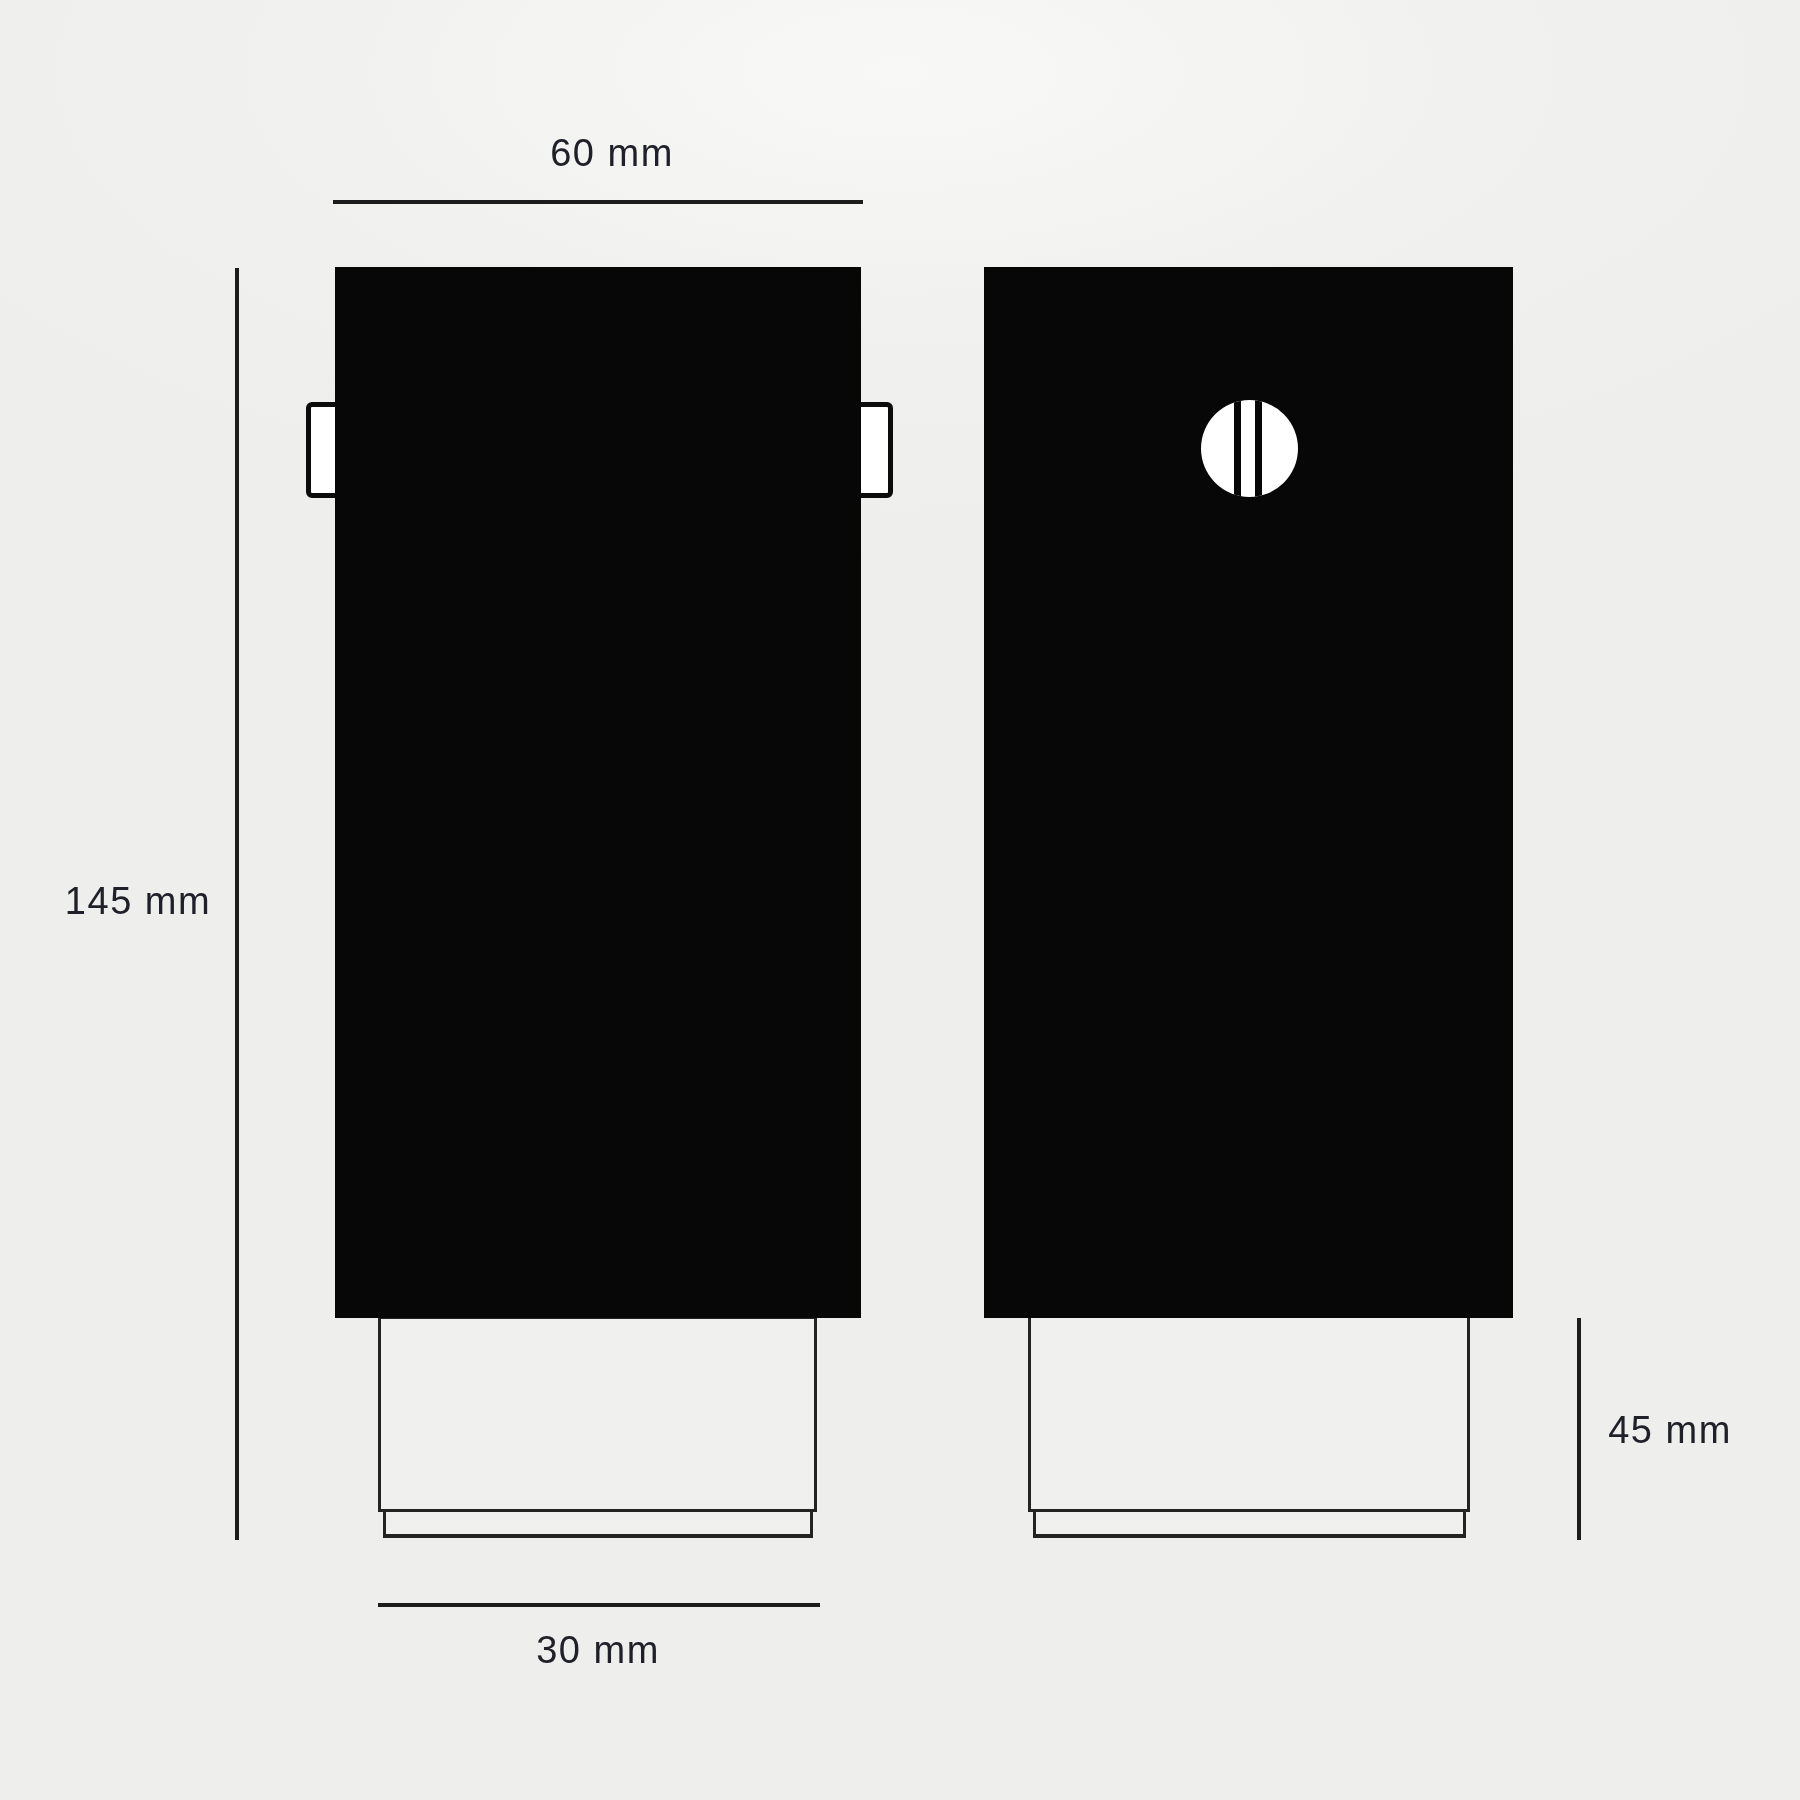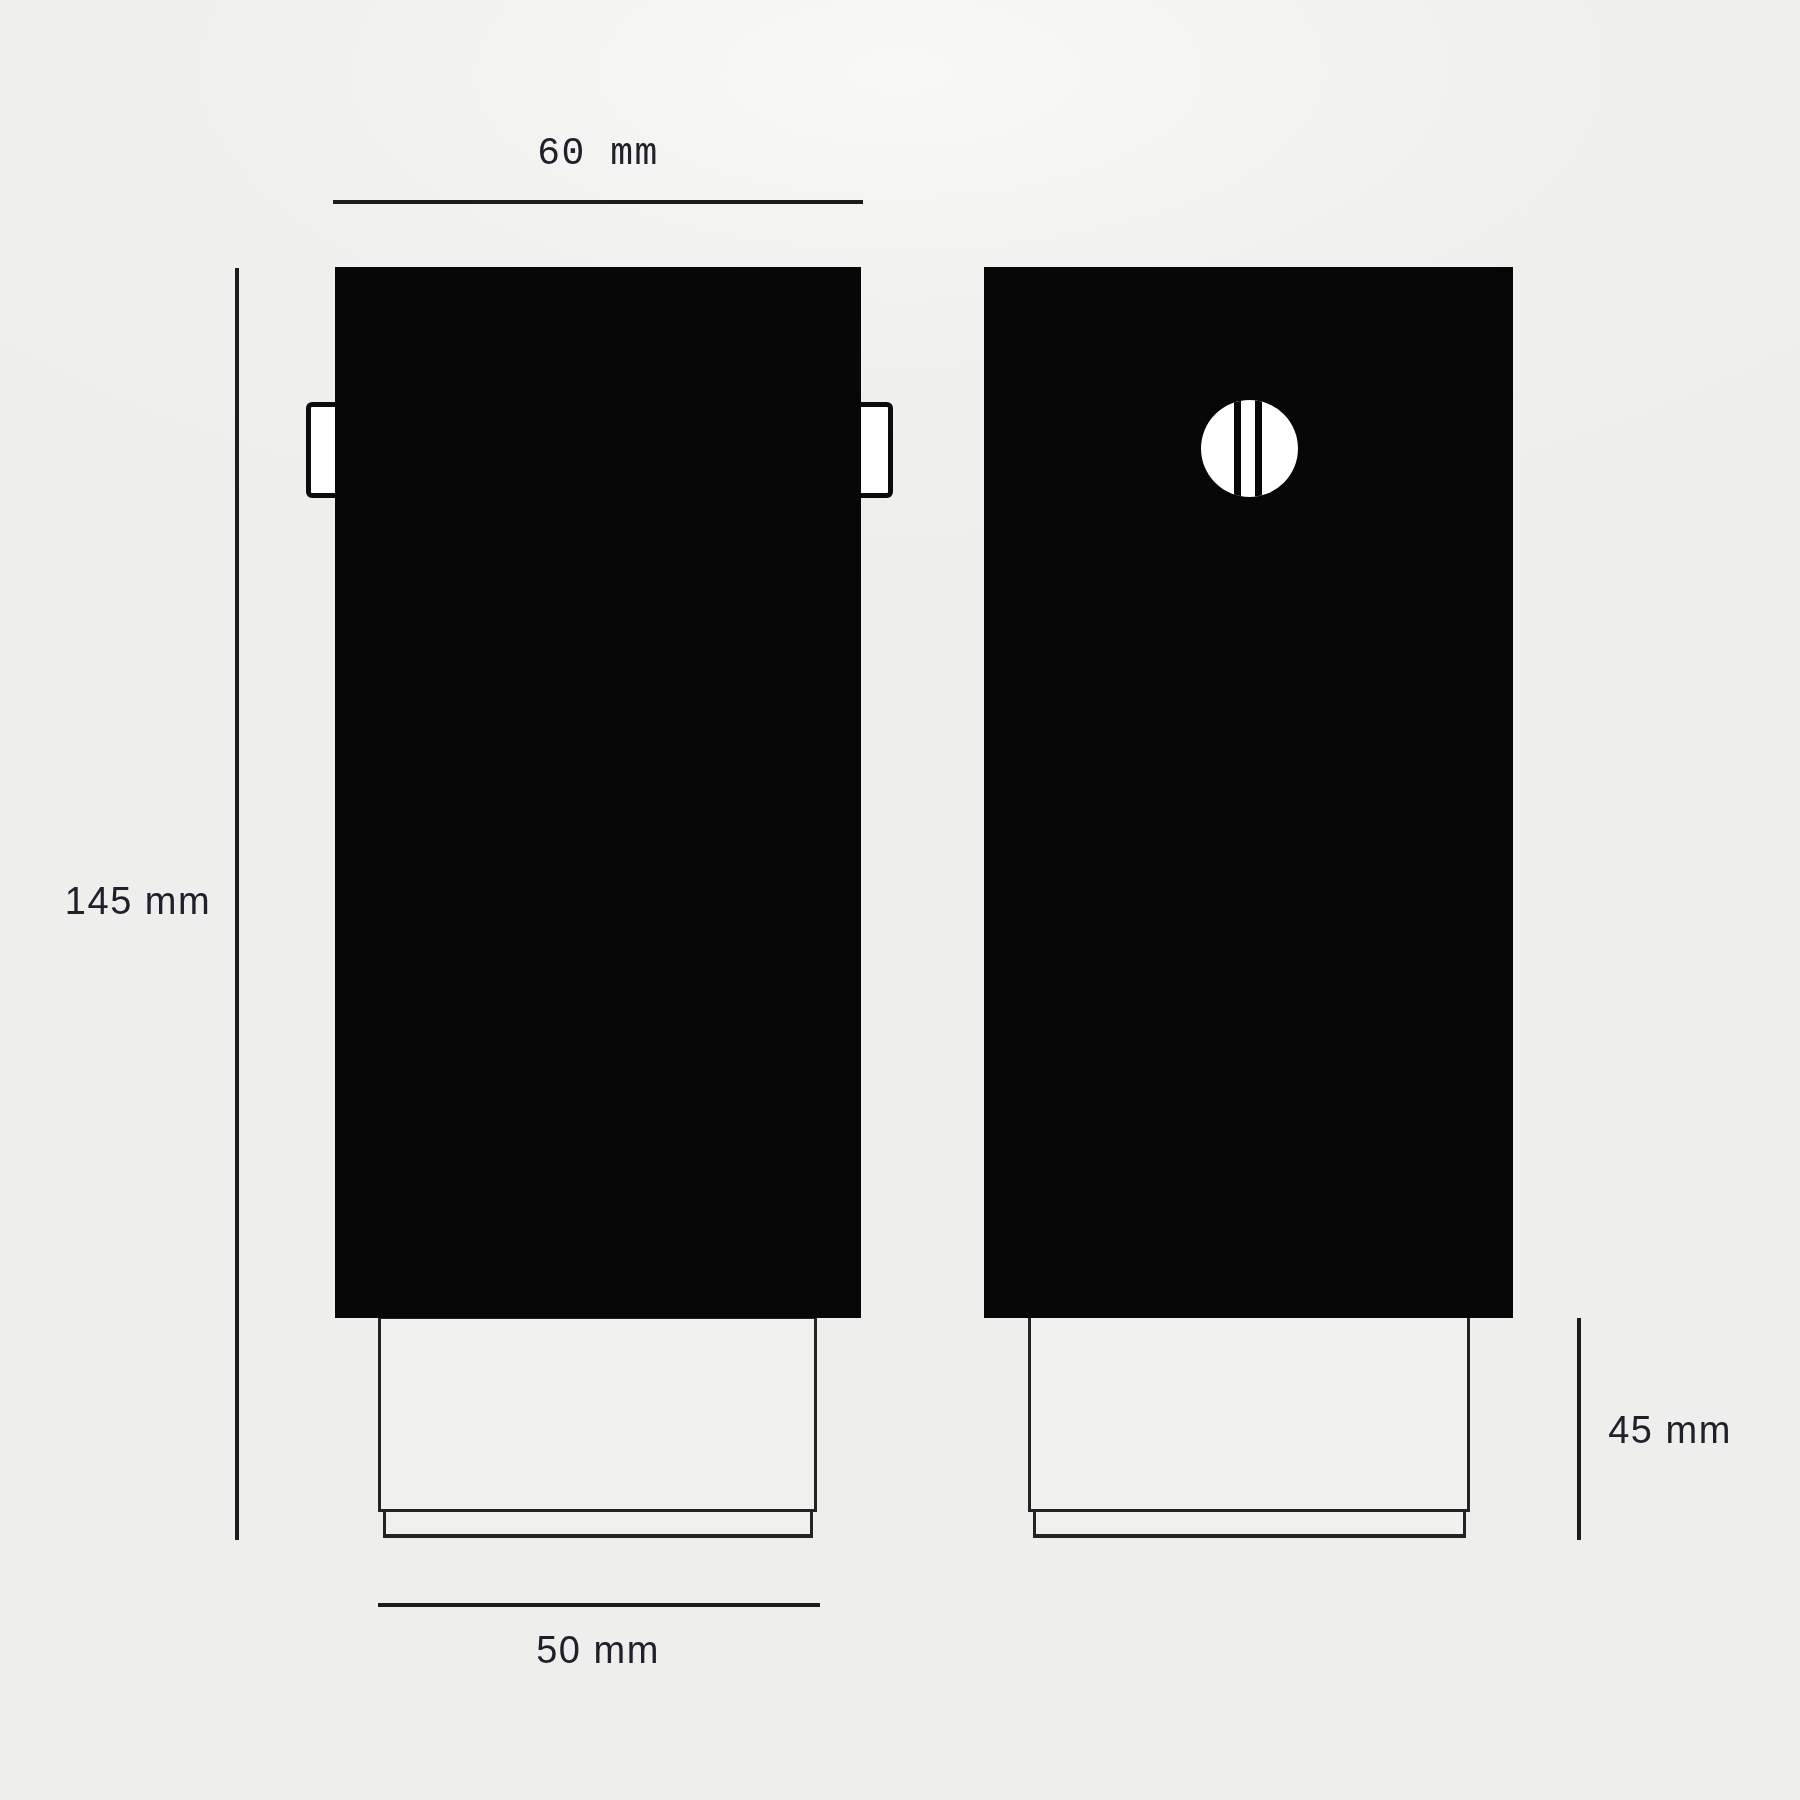--- a/index.html
+++ b/index.html
@@ -89,25 +89,25 @@
 <body>
 
 <div class="dim-line h" style="left:333px; top:200px; width:530px;"></div>
 
 <div class="dim-line v" style="left:235px; top:268px; height:1272px;"></div>
 
 <div class="dim-line v" style="left:1577px; top:1318px; height:222px;"></div>
 
 <div class="dim-line h" style="left:378px; top:1603px; width:442px;"></div>
 
-<div class="dim-label" style="left:598px; top:153px;font-family:Liberation Mono, monospace;">60 mm</div>
+<div class="dim-label" style="left:612px; top:153px;">60 mm</div>
 
 <div class="dim-label" style="left:138px; top:901px;text-align:center;">145 mm</div>
 
-<div class="dim-label" style="left:598px; top:1650px;">50 mm</div>
+<div class="dim-label" style="left:598px; top:1650px;">30 mm</div>
 
 <div class="dim-label" style="left:1670px; top:1430px;">45 mm</div>
 
 <div>
 
   <div class="tab" style="left:306px; top:402px; width:38px; height:96px;"></div>
   <div class="tab" style="left:855px; top:402px; width:38px; height:96px;"></div>
 
   <div class="body-block" style="left:335px; top:267px; width:526px; height:1051px;"></div>
 

